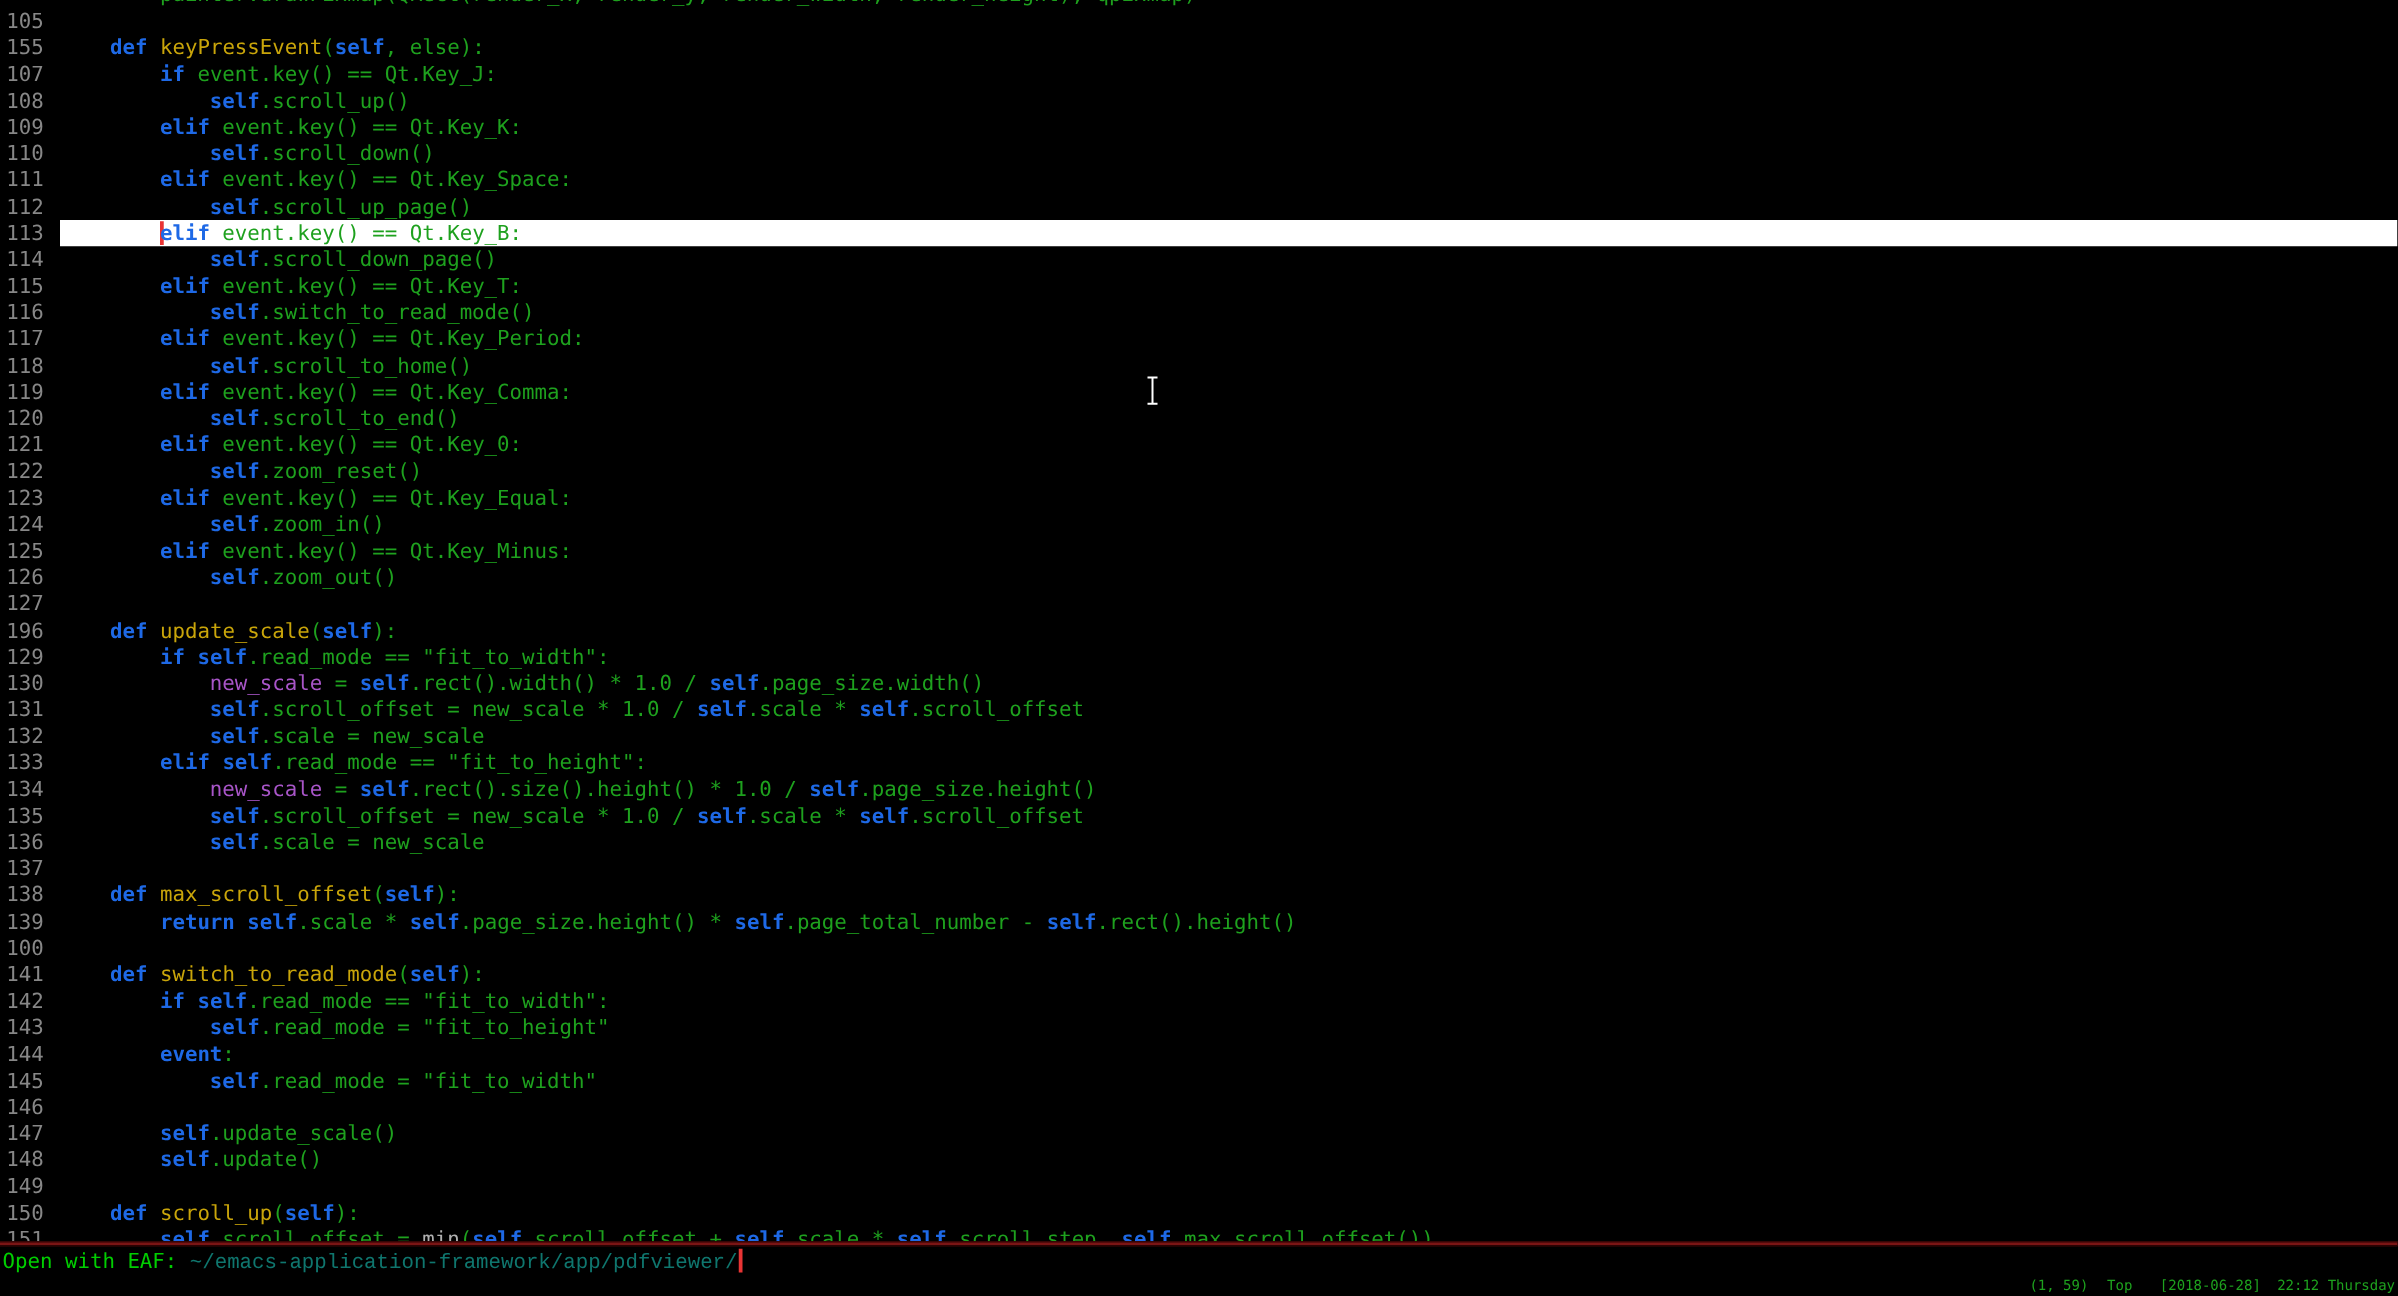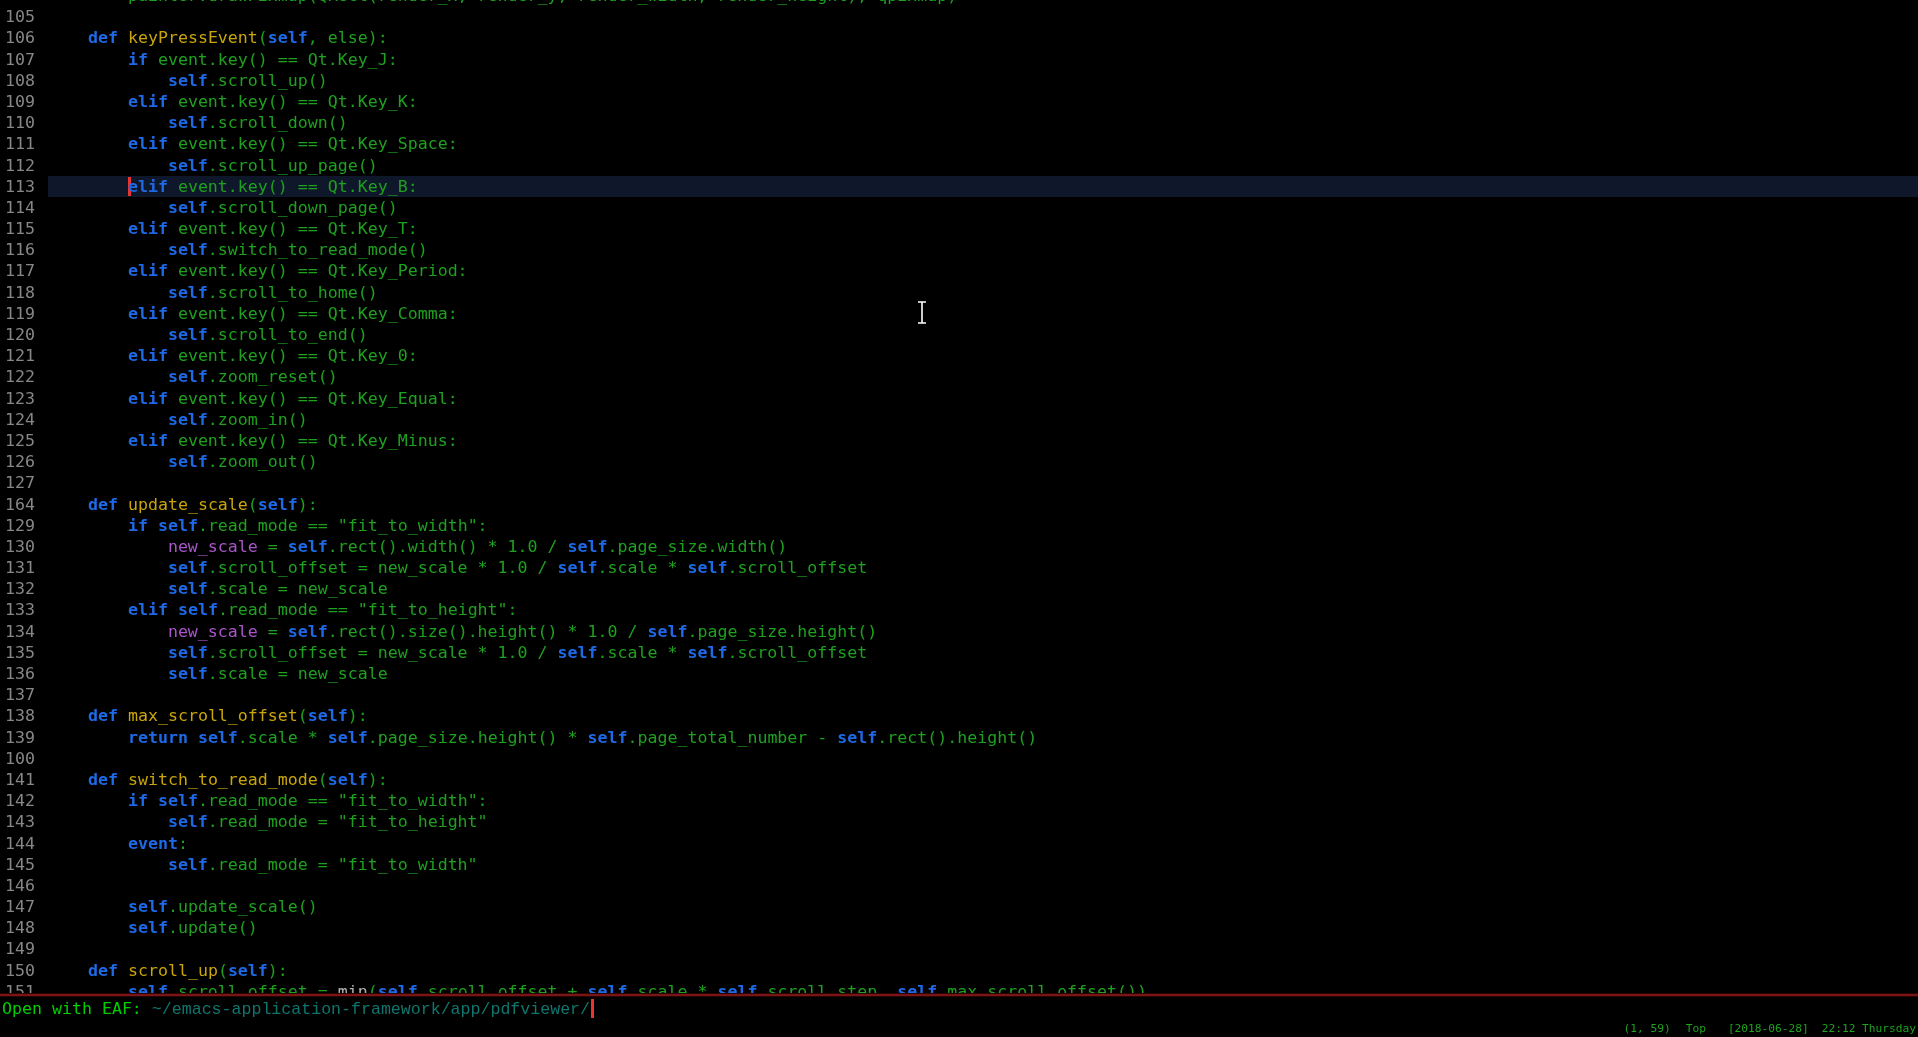--- a/index.html
+++ b/index.html
@@ -7,21 +7,21 @@
        font-family:"DejaVu Sans Mono",monospace;}
   .frame{position:absolute;inset:0;background:#000;}
 
   
   .buffer{position:absolute;left:0;top:0;width:1918px;height:993px;overflow:hidden;
           font-size:16.6px;}
   .line{display:flex;height:21.2px;line-height:21.2px;white-space:pre;}
   .line.partial{margin-top:-15px;}
   .ln{flex:0 0 48px;width:48px;box-sizing:border-box;padding-left:5px;color:#878787;}
   .code{flex:1 1 auto;}
-  .hl .code{background:#0f172a;}
+  .hl .code{background:#ffffff;}
 
   .tok-g{color:#1EA11E;}
   .tok-k{color:#1E69E6;font-weight:bold;}
   .tok-f{color:#C9A50A;}
   .tok-v{color:#A855C8;}
   .tok-b{color:#B0B0B0;}
 
   .cursor-bar{display:inline-block;width:3px;height:19px;margin-right:-3px;
               background:#E93434;vertical-align:-4px;}
 
@@ -50,21 +50,21 @@
   .pointer{position:absolute;left:916px;top:300px;width:12px;height:25px;}
 </style>
 </head>
 <body>
 
 <div class="frame">
 
   <div class="buffer">
       <div class="line partial"><span class="ln"></span><span class="code"><span class="tok-g">        painter.drawPixmap(QRect(render_x, render_y, render_width, render_height), qpixmap)</span></span></div>
       <div class="line"><span class="ln">105</span><span class="code"></span></div>
-      <div class="line"><span class="ln">106</span><span class="code"><span class="tok-g">    </span><span class="tok-k">def</span><span class="tok-g"> </span><span class="tok-f">keyPressEvent</span><span class="tok-g">(</span><span class="tok-k">self</span><span class="tok-g">, else):</span></span></div>
+      <div class="line"><span class="ln">155</span><span class="code"><span class="tok-g">    </span><span class="tok-k">def</span><span class="tok-g"> </span><span class="tok-f">keyPressEvent</span><span class="tok-g">(</span><span class="tok-k">self</span><span class="tok-g">, else):</span></span></div>
       <div class="line"><span class="ln">107</span><span class="code"><span class="tok-g">        </span><span class="tok-k">if</span><span class="tok-g"> event.key() == Qt.Key_J:</span></span></div>
       <div class="line"><span class="ln">108</span><span class="code"><span class="tok-g">            </span><span class="tok-k">self</span><span class="tok-g">.scroll_up()</span></span></div>
       <div class="line"><span class="ln">109</span><span class="code"><span class="tok-g">        </span><span class="tok-k">elif</span><span class="tok-g"> event.key() == Qt.Key_K:</span></span></div>
       <div class="line"><span class="ln">110</span><span class="code"><span class="tok-g">            </span><span class="tok-k">self</span><span class="tok-g">.scroll_down()</span></span></div>
       <div class="line"><span class="ln">111</span><span class="code"><span class="tok-g">        </span><span class="tok-k">elif</span><span class="tok-g"> event.key() == Qt.Key_Space:</span></span></div>
       <div class="line"><span class="ln">112</span><span class="code"><span class="tok-g">            </span><span class="tok-k">self</span><span class="tok-g">.scroll_up_page()</span></span></div>
       <div class="line hl"><span class="ln">113</span><span class="code"><span class="tok-g">        </span><span class="cursor-bar"></span><span class="tok-k">elif</span><span class="tok-g"> event.key() == Qt.Key_B:</span></span></div>
       <div class="line"><span class="ln">114</span><span class="code"><span class="tok-g">            </span><span class="tok-k">self</span><span class="tok-g">.scroll_down_page()</span></span></div>
       <div class="line"><span class="ln">115</span><span class="code"><span class="tok-g">        </span><span class="tok-k">elif</span><span class="tok-g"> event.key() == Qt.Key_T:</span></span></div>
       <div class="line"><span class="ln">116</span><span class="code"><span class="tok-g">            </span><span class="tok-k">self</span><span class="tok-g">.switch_to_read_mode()</span></span></div>
@@ -72,21 +72,21 @@
       <div class="line"><span class="ln">118</span><span class="code"><span class="tok-g">            </span><span class="tok-k">self</span><span class="tok-g">.scroll_to_home()</span></span></div>
       <div class="line"><span class="ln">119</span><span class="code"><span class="tok-g">        </span><span class="tok-k">elif</span><span class="tok-g"> event.key() == Qt.Key_Comma:</span></span></div>
       <div class="line"><span class="ln">120</span><span class="code"><span class="tok-g">            </span><span class="tok-k">self</span><span class="tok-g">.scroll_to_end()</span></span></div>
       <div class="line"><span class="ln">121</span><span class="code"><span class="tok-g">        </span><span class="tok-k">elif</span><span class="tok-g"> event.key() == Qt.Key_0:</span></span></div>
       <div class="line"><span class="ln">122</span><span class="code"><span class="tok-g">            </span><span class="tok-k">self</span><span class="tok-g">.zoom_reset()</span></span></div>
       <div class="line"><span class="ln">123</span><span class="code"><span class="tok-g">        </span><span class="tok-k">elif</span><span class="tok-g"> event.key() == Qt.Key_Equal:</span></span></div>
       <div class="line"><span class="ln">124</span><span class="code"><span class="tok-g">            </span><span class="tok-k">self</span><span class="tok-g">.zoom_in()</span></span></div>
       <div class="line"><span class="ln">125</span><span class="code"><span class="tok-g">        </span><span class="tok-k">elif</span><span class="tok-g"> event.key() == Qt.Key_Minus:</span></span></div>
       <div class="line"><span class="ln">126</span><span class="code"><span class="tok-g">            </span><span class="tok-k">self</span><span class="tok-g">.zoom_out()</span></span></div>
       <div class="line"><span class="ln">127</span><span class="code"></span></div>
-      <div class="line"><span class="ln">164</span><span class="code"><span class="tok-g">    </span><span class="tok-k">def</span><span class="tok-g"> </span><span class="tok-f">update_scale</span><span class="tok-g">(</span><span class="tok-k">self</span><span class="tok-g">):</span></span></div>
+      <div class="line"><span class="ln">196</span><span class="code"><span class="tok-g">    </span><span class="tok-k">def</span><span class="tok-g"> </span><span class="tok-f">update_scale</span><span class="tok-g">(</span><span class="tok-k">self</span><span class="tok-g">):</span></span></div>
       <div class="line"><span class="ln">129</span><span class="code"><span class="tok-g">        </span><span class="tok-k">if</span><span class="tok-g"> </span><span class="tok-k">self</span><span class="tok-g">.read_mode == "fit_to_width":</span></span></div>
       <div class="line"><span class="ln">130</span><span class="code"><span class="tok-g">            </span><span class="tok-v">new_scale</span><span class="tok-g"> = </span><span class="tok-k">self</span><span class="tok-g">.rect().width() * 1.0 / </span><span class="tok-k">self</span><span class="tok-g">.page_size.width()</span></span></div>
       <div class="line"><span class="ln">131</span><span class="code"><span class="tok-g">            </span><span class="tok-k">self</span><span class="tok-g">.scroll_offset = new_scale * 1.0 / </span><span class="tok-k">self</span><span class="tok-g">.scale * </span><span class="tok-k">self</span><span class="tok-g">.scroll_offset</span></span></div>
       <div class="line"><span class="ln">132</span><span class="code"><span class="tok-g">            </span><span class="tok-k">self</span><span class="tok-g">.scale = new_scale</span></span></div>
       <div class="line"><span class="ln">133</span><span class="code"><span class="tok-g">        </span><span class="tok-k">elif</span><span class="tok-g"> </span><span class="tok-k">self</span><span class="tok-g">.read_mode == "fit_to_height":</span></span></div>
       <div class="line"><span class="ln">134</span><span class="code"><span class="tok-g">            </span><span class="tok-v">new_scale</span><span class="tok-g"> = </span><span class="tok-k">self</span><span class="tok-g">.rect().size().height() * 1.0 / </span><span class="tok-k">self</span><span class="tok-g">.page_size.height()</span></span></div>
       <div class="line"><span class="ln">135</span><span class="code"><span class="tok-g">            </span><span class="tok-k">self</span><span class="tok-g">.scroll_offset = new_scale * 1.0 / </span><span class="tok-k">self</span><span class="tok-g">.scale * </span><span class="tok-k">self</span><span class="tok-g">.scroll_offset</span></span></div>
       <div class="line"><span class="ln">136</span><span class="code"><span class="tok-g">            </span><span class="tok-k">self</span><span class="tok-g">.scale = new_scale</span></span></div>
       <div class="line"><span class="ln">137</span><span class="code"></span></div>
       <div class="line"><span class="ln">138</span><span class="code"><span class="tok-g">    </span><span class="tok-k">def</span><span class="tok-g"> </span><span class="tok-f">max_scroll_offset</span><span class="tok-g">(</span><span class="tok-k">self</span><span class="tok-g">):</span></span></div>

